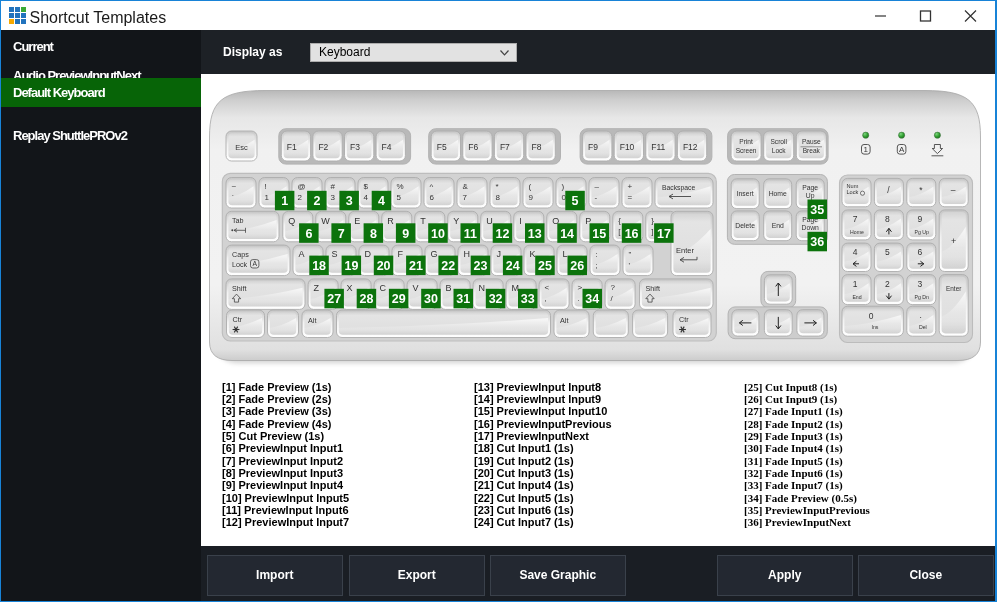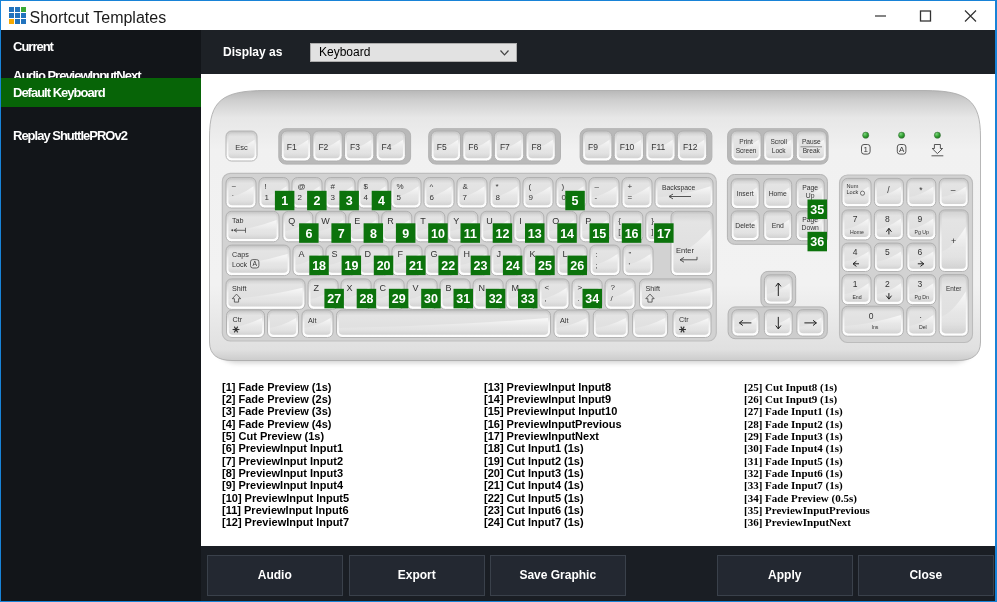--- a/index.html
+++ b/index.html
@@ -650,23 +650,23 @@
         <path d="M 844.4,324.9 Q 869.9,323.4 901.0,313.9 L 901.0,326.1 Q 901.0,332.4 897.2,332.4 L 848.2,332.4 Q 844.4,332.4 844.4,326.1 Z" fill="url(#swoosh)"></path>
         <text x="871.0" y="317.7" font-size="8.5" text-anchor="middle" fill="#333333">0</text>
         <text x="875.0" y="327.7" font-size="5.2" text-anchor="middle" fill="#333333">Ins</text>
         <rect x="906.8" y="305.2" width="29.0" height="30.0" rx="5.5" fill="url(#ring)" stroke="#adadad" stroke-width="0.9"></rect>
         <rect x="909.2" y="307.4" width="24.2" height="25.0" rx="3.8" fill="url(#face)"></rect>
         <path d="M 909.2,324.9 Q 920.1,323.4 933.4,313.9 L 933.4,326.1 Q 933.4,332.4 929.6,332.4 L 913.0,332.4 Q 909.2,332.4 909.2,326.1 Z" fill="url(#swoosh)"></path>
         <text x="920.8" y="317.2" font-size="8.5" text-anchor="middle" fill="#333333">.</text>
         <text x="922.8" y="327.7" font-size="5.2" text-anchor="middle" fill="#333333">Del</text>
       </svg>
   <div class="col" style="left:21px;">[1] Fade Preview (1s)<br>[2] Fade Preview (2s)<br>[3] Fade Preview (3s)<br>[4] Fade Preview (4s)<br>[5] Cut Preview (1s)<br>[6] PreviewInput Input1<br>[7] PreviewInput Input2<br>[8] PreviewInput Input3<br>[9] PreviewInput Input4<br>[10] PreviewInput Input5<br>[11] PreviewInput Input6<br>[12] PreviewInput Input7</div>
-  <div class="col" style="left:283px;">[13] PreviewInput Input8<br>[14] PreviewInput Input9<br>[15] PreviewInput Input10<br>[16] PreviewInputPrevious<br>[17] PreviewInputNext<br>[18] Cut Input1 (1s)<br>[19] Cut Input2 (1s)<br>[20] Cut Input3 (1s)<br>[21] Cut Input4 (1s)<br>[22] Cut Input5 (1s)<br>[23] Cut Input6 (1s)<br>[24] Cut Input7 (1s)</div>
+  <div class="col" style="left:273px;">[13] PreviewInput Input8<br>[14] PreviewInput Input9<br>[15] PreviewInput Input10<br>[16] PreviewInputPrevious<br>[17] PreviewInputNext<br>[18] Cut Input1 (1s)<br>[19] Cut Input2 (1s)<br>[20] Cut Input3 (1s)<br>[21] Cut Input4 (1s)<br>[22] Cut Input5 (1s)<br>[23] Cut Input6 (1s)<br>[24] Cut Input7 (1s)</div>
   <div class="col" style="left:543px;font-family:Liberation Serif, serif;">[25] Cut Input8 (1s)<br>[26] Cut Input9 (1s)<br>[27] Fade Input1 (1s)<br>[28] Fade Input2 (1s)<br>[29] Fade Input3 (1s)<br>[30] Fade Input4 (1s)<br>[31] Fade Input5 (1s)<br>[32] Fade Input6 (1s)<br>[33] Fade Input7 (1s)<br>[34] Fade Preview (0.5s)<br>[35] PreviewInputPrevious<br>[36] PreviewInputNext</div>
  </div>
  <div class="bottombar">
-  <div class="btn" style="left:6px;">Audio</div>
+  <div class="btn" style="left:6px;">Import</div>
   <div class="btn" style="left:148px;">Export</div>
   <div class="btn" style="left:289px;">Save Graphic</div>
   <div class="btn" style="left:516px;">Apply</div>
   <div class="btn" style="left:657px;">Close</div>
  </div>
 </div>
 
 </body></html>

